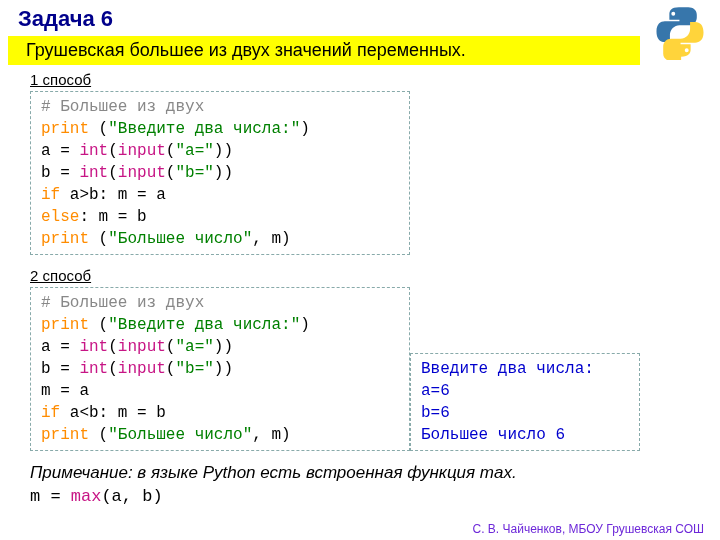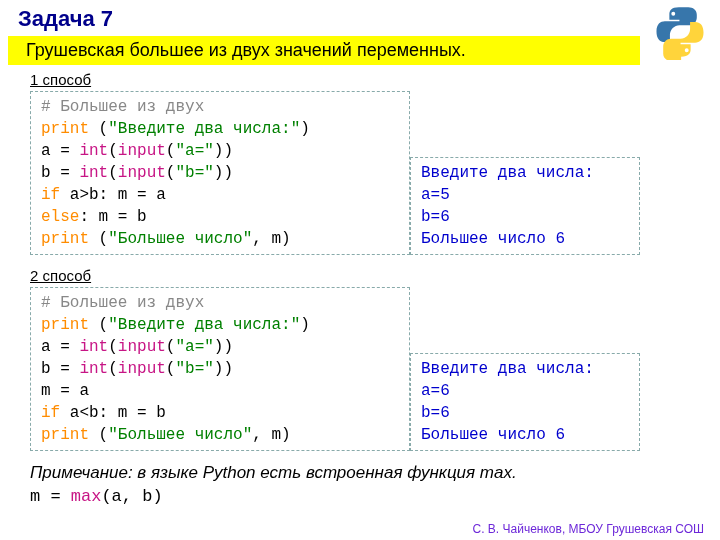--- a/index.html
+++ b/index.html
@@ -16,41 +16,37 @@
   .footer{position:absolute;bottom:4px;right:16px;color:#6d28d9;font-size:12px}
   .logo{position:absolute;top:4px;right:12px;width:56px;height:56px}
   .kw{color:#ff8c00}
   .fn{color:#c71585}
   .str{color:#008000}
   .cmt{color:#888}
 </style>
 </head>
 <body>
 
-<div class="title">Задача 7</div>
+<div class="title">Задача 6</div>
 <div class="banner">Грушевская большее из двух значений переменных.</div>
 
 <svg class="logo" viewBox="0 0 100 100">
   <path fill="#3776ab" d="M48 6c-14 0-17 6-17 13v9h18v3H23c-8 0-15 5-15 18s6 19 15 19h9V55c0-9 8-17 17-17h17c8 0 14-6 14-14V19c0-8-7-13-15-13H48zM38 14a3.5 3.5 0 110 7 3.5 3.5 0 010-7z"></path>
   <path fill="#ffd43b" d="M52 94c14 0 17-6 17-13v-9H51v-3h26c8 0 15-5 15-18s-6-19-15-19h-9v13c0 9-8 17-17 17H34c-8 0-14 6-14 14v13c0 8 7 13 15 13h17zM62 86a3.5 3.5 0 110-7 3.5 3.5 0 010 7z"></path>
 </svg>
 
 <div class="method">1 способ</div>
 <div class="row">
   <div class="codebox left"><span class="cmt"># Большее из двух</span>
 <span class="kw">print</span><span> (</span><span class="str">"Введите два числа:"</span><span>)</span>
 <span>a = </span><span class="fn">int</span><span>(</span><span class="fn">input</span><span>(</span><span class="str">"a="</span><span>))</span>
 <span>b = </span><span class="fn">int</span><span>(</span><span class="fn">input</span><span>(</span><span class="str">"b="</span><span>))</span>
 <span class="kw">if</span><span> a&gt;b: m = a</span>
 <span class="kw">else</span><span>: m = b</span>
 <span class="kw">print</span><span> (</span><span class="str">"Большее число"</span><span>, m)</span></div>
-  <div class="codebox right"><span>Введите два числа:</span>
-<span>a=5</span>
-<span>b=6</span>
-<span>Большее число 6</span></div>
 </div>
 
 <div class="method">2 способ</div>
 <div class="row">
   <div class="codebox left"><span class="cmt"># Большее из двух</span>
 <span class="kw">print</span><span> (</span><span class="str">"Введите два числа:"</span><span>)</span>
 <span>a = </span><span class="fn">int</span><span>(</span><span class="fn">input</span><span>(</span><span class="str">"a="</span><span>))</span>
 <span>b = </span><span class="fn">int</span><span>(</span><span class="fn">input</span><span>(</span><span class="str">"b="</span><span>))</span>
 <span>m = a</span>
 <span class="kw">if</span><span> a&lt;b: m = b</span>

